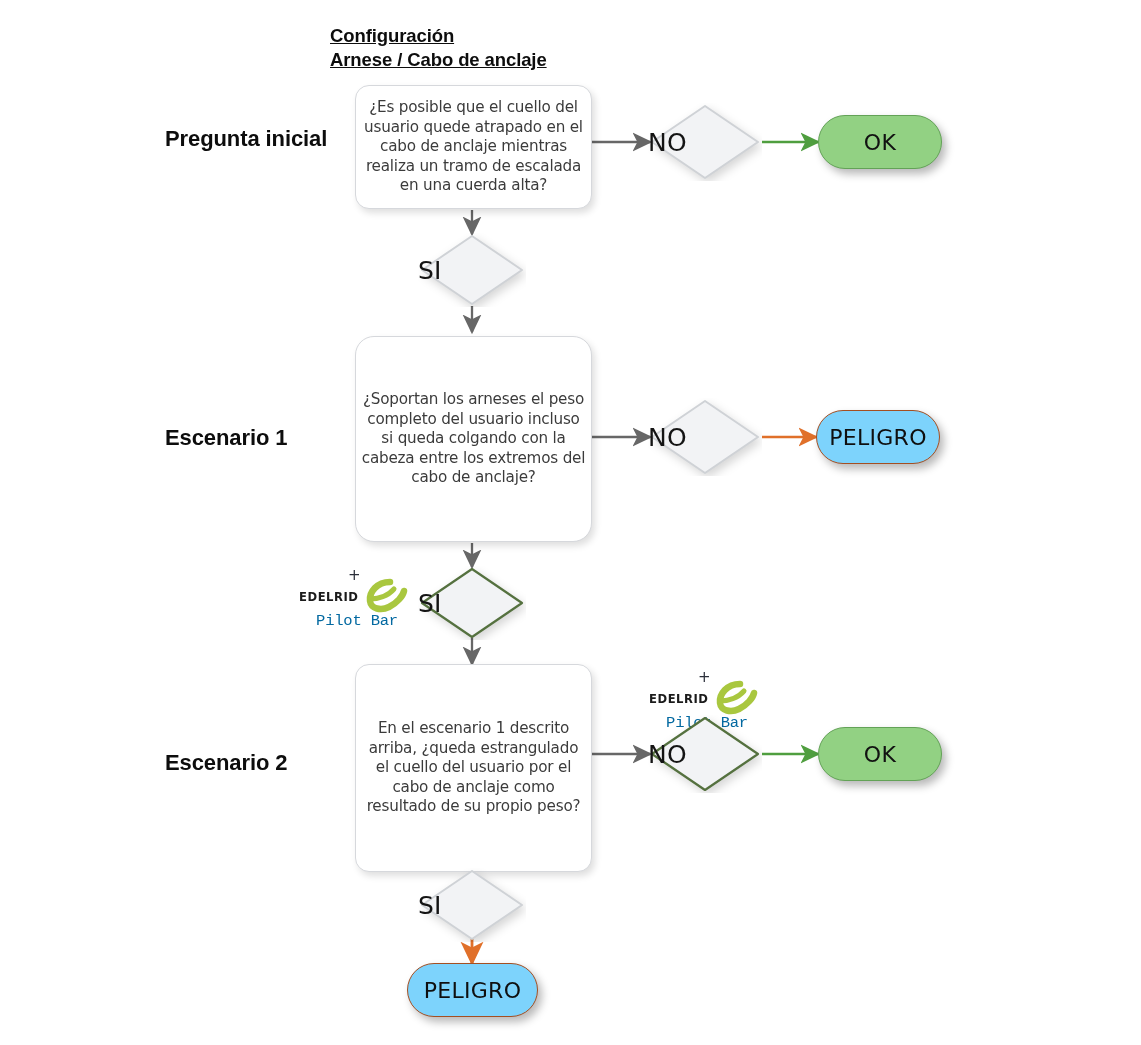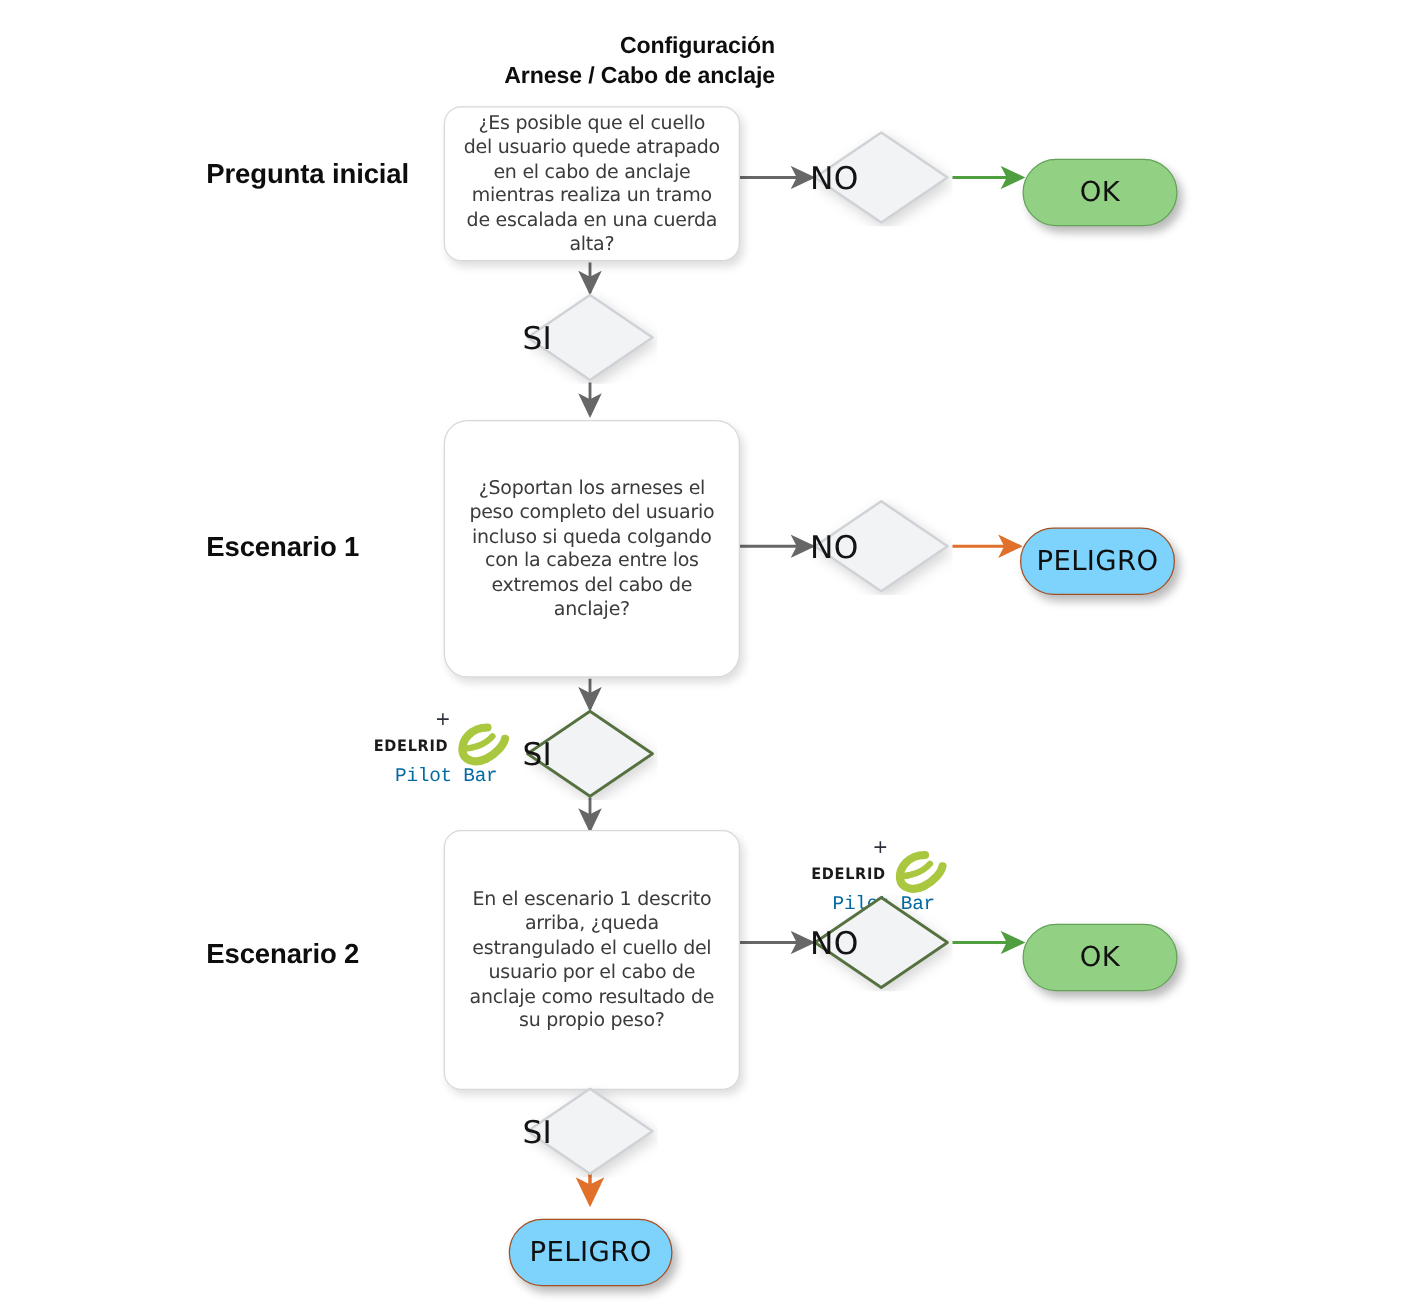--- a/index.html
+++ b/index.html
@@ -21,26 +21,27 @@
     width: 1141px;
     height: 1045px;
   }
 
   
   .chart-title {
     position: absolute;
     left: 330px;
     top: 24px;
     width: 290px;
-    text-align: right;
+    text-align: left;
     font-weight: bold;
     font-size: 18.5px;
     line-height: 24px;
     color: #0d0d0d;
     letter-spacing: -0.1px;
+    text-decoration: underline;
   }
 
   
   .stage-label {
     position: absolute;
     font-weight: bold;
     font-size: 22px;
     color: #0d0d0d;
     letter-spacing: -0.1px;
     white-space: nowrap;
@@ -49,21 +50,21 @@
   
   .qbox {
     position: absolute;
     background: #ffffff;
     border: 1.4px solid #d6d8dc;
     border-radius: 14px;
     box-shadow: 3px 4px 7px rgba(0,0,0,0.13);
     display: flex;
     align-items: center;
     justify-content: center;
-    padding: 10px 14px;
+    padding: 10px 4px;
   }
   .qbox .qtext {
     text-align: center;
     font-size: 15.2px;
     line-height: 19.5px;
     color: #3b3b3b;
     font-family: "DejaVu Sans", sans-serif;
     letter-spacing: -0.2px;
   }
 
@@ -91,21 +92,20 @@
 
   
   .pill {
     position: absolute;
     border-radius: 999px;
     display: flex;
     align-items: center;
     justify-content: center;
     box-shadow: 4px 5px 8px rgba(0,0,0,0.28);
     border: 1.2px solid rgba(0,0,0,0.18);
-    margin-top: 12px;
   }
   .pill .plabel {
     font-size: 22px;
     color: #111111;
     font-family: "DejaVu Sans", sans-serif;
     letter-spacing: 0.3px;
     font-weight: 500;
   }
   .pill.ok   { background: #92d183; border-color: #63a257; }
   .pill.peligro { background: #7dd3fc; border-color: #a44f22; }

